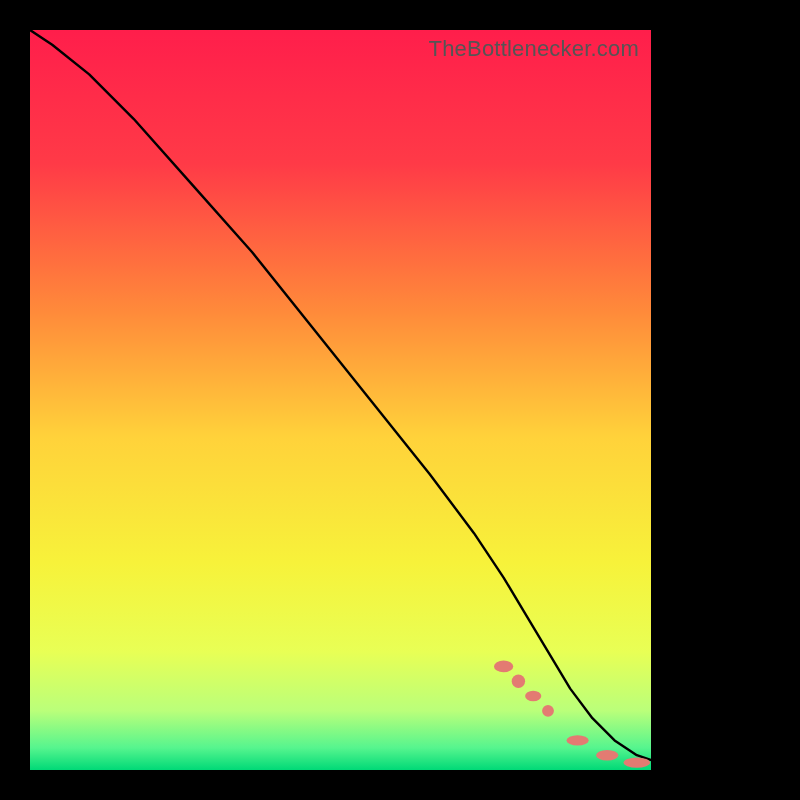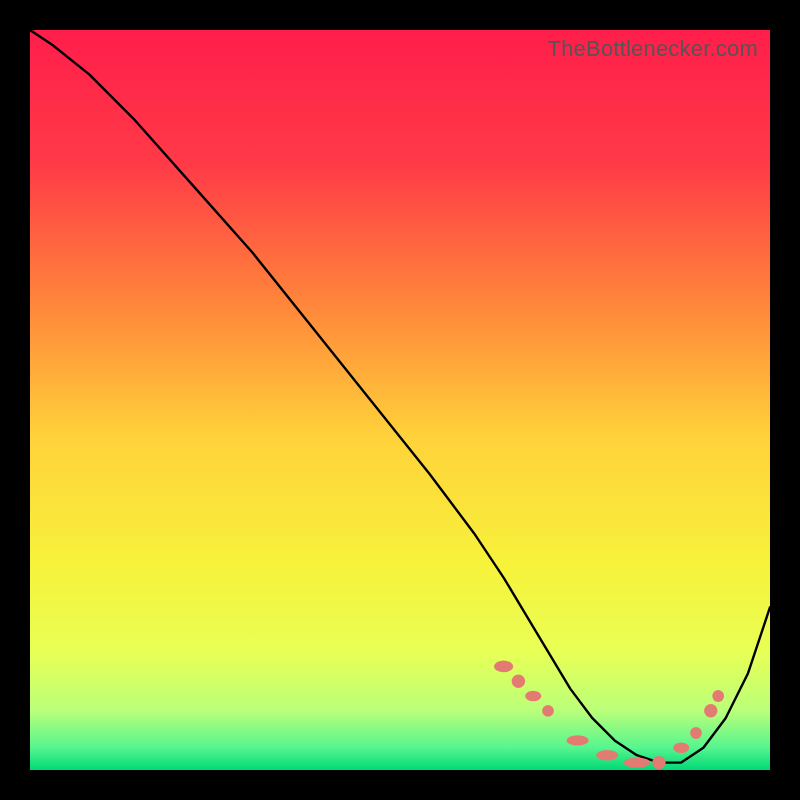--- a/index.html
+++ b/index.html
@@ -14,21 +14,21 @@
   .frame {
     position: relative;
     width: 800px;
     height: 800px;
     background: #000;
   }
   .plot-area {
     position: absolute;
     left: 30px;
     top: 30px;
-    width: 740px;
+    width: 621px;
     height: 740px;
     overflow: hidden;
   }
   .watermark {
     position: absolute;
     top: 6px;
     right: 12px;
     color: #555;
     font-size: 22px;
     font-weight: 400;

